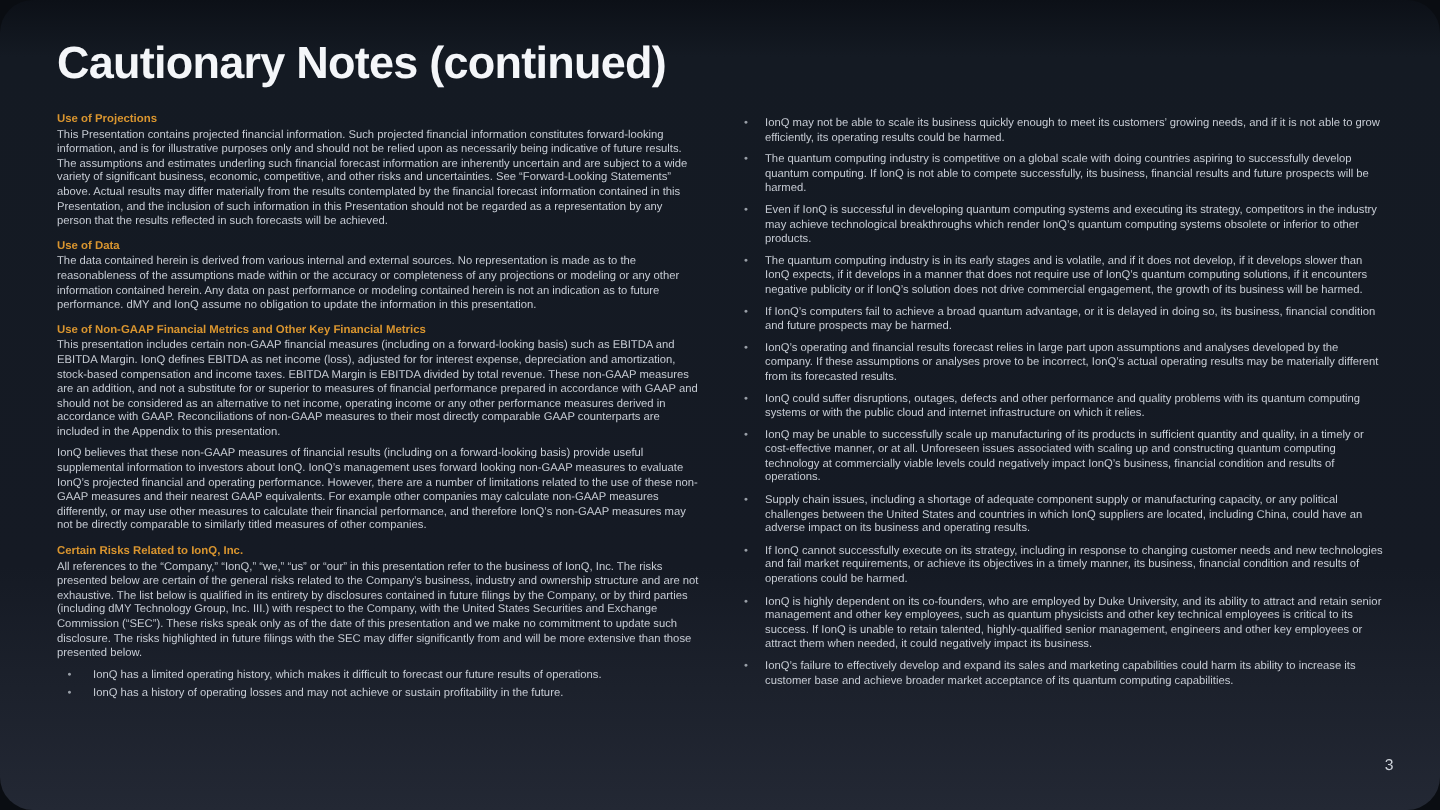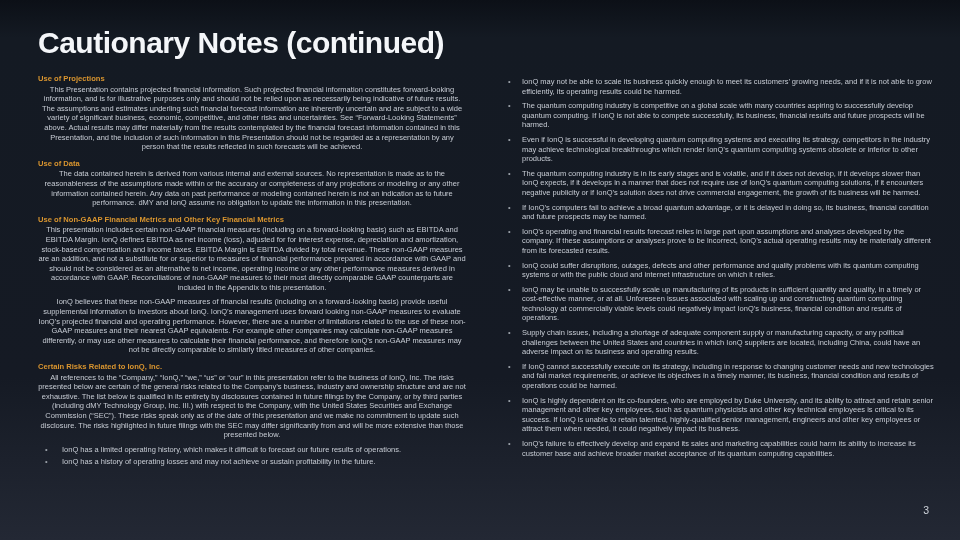--- a/index.html
+++ b/index.html
@@ -3,44 +3,44 @@
 <meta charset="utf-8">
 <style>
   html,body{margin:0;padding:0;background:#0a0d12;}
   .slide{
     position:relative;
     width:960px;height:540px;
     box-sizing:border-box;
     background:linear-gradient(180deg,#0c1017 0%,#141a23 7%,#151a24 70%,#232834 100%);
     font-family:"Liberation Sans",sans-serif;
     overflow:hidden;
+    border-radius:22px;
   }
   .title{
     position:absolute;left:38px;top:26px;
     margin:0;
     font-size:30px;font-weight:800;letter-spacing:-0.5px;
     color:#f4f6f9;
   }
   .columns{
     position:absolute;left:38px;top:74px;right:22px;
-    display:flex;gap:39px;
+    display:flex;gap:27px;
   }
   .col-left{width:428px;flex:0 0 428px;}
   .col-right{width:448px;flex:0 0 448px;}
   .sec-heading{
     margin:7px 0 1px 0;
     font-size:7.6px;font-weight:700;line-height:9.6px;
     color:#d9952f;
   }
   .sec-heading.first{margin-top:0;}
   .body-p{
     margin:0 0 5px 0;
     font-size:7.5px;line-height:9.6px;
     color:#c7ccd4;
-    text-align:center;
   }
   ul.bullets{
     list-style:none;margin:2px 16px 0 0;padding:0;
     font-size:7.5px;line-height:9.6px;color:#c7ccd4;
   }
   ul.bullets li{
     position:relative;margin:0 0 5px 0;padding-left:17px;
   }
   ul.bullets li::before{
     content:"\2022";
@@ -88,21 +88,21 @@
           <li>IonQ has a limited operating history, which makes it difficult to forecast our future results of operations.</li>
           <li>IonQ has a history of operating losses and may not achieve or sustain profitability in the future.</li>
         </ul>
       </div>
 
     </div>
 
     <div class="col-right">
       <ul class="bullets">
         <li>IonQ may not be able to scale its business quickly enough to meet its customers’ growing needs, and if it is not able to grow efficiently, its operating results could be harmed.</li>
-        <li>The quantum computing industry is competitive on a global scale with many countries aspiring to successfully develop quantum computing. If IonQ is not able to compete successfully, its business, financial results and future prospects will be harmed.</li>
+        <li>The quantum computing industry is competitive on a global scale with doing countries aspiring to successfully develop quantum computing. If IonQ is not able to compete successfully, its business, financial results and future prospects will be harmed.</li>
         <li>Even if IonQ is successful in developing quantum computing systems and executing its strategy, competitors in the industry may achieve technological breakthroughs which render IonQ’s quantum computing systems obsolete or inferior to other products.</li>
         <li>The quantum computing industry is in its early stages and is volatile, and if it does not develop, if it develops slower than IonQ expects, if it develops in a manner that does not require use of IonQ’s quantum computing solutions, if it encounters negative publicity or if IonQ’s solution does not drive commercial engagement, the growth of its business will be harmed.</li>
         <li>If IonQ’s computers fail to achieve a broad quantum advantage, or it is delayed in doing so, its business, financial condition and future prospects may be harmed.</li>
         <li>IonQ’s operating and financial results forecast relies in large part upon assumptions and analyses developed by the company. If these assumptions or analyses prove to be incorrect, IonQ’s actual operating results may be materially different from its forecasted results.</li>
         <li>IonQ could suffer disruptions, outages, defects and other performance and quality problems with its quantum computing systems or with the public cloud and internet infrastructure on which it relies.</li>
         <li>IonQ may be unable to successfully scale up manufacturing of its products in sufficient quantity and quality, in a timely or cost-effective manner, or at all. Unforeseen issues associated with scaling up and constructing quantum computing technology at commercially viable levels could negatively impact IonQ’s business, financial condition and results of operations.</li>
         <li>Supply chain issues, including a shortage of adequate component supply or manufacturing capacity, or any political challenges between the United States and countries in which IonQ suppliers are located, including China, could have an adverse impact on its business and operating results.</li>
         <li>If IonQ cannot successfully execute on its strategy, including in response to changing customer needs and new technologies and fail market requirements, or achieve its objectives in a timely manner, its business, financial condition and results of operations could be harmed.</li>
         <li>IonQ is highly dependent on its co-founders, who are employed by Duke University, and its ability to attract and retain senior management and other key employees, such as quantum physicists and other key technical employees is critical to its success. If IonQ is unable to retain talented, highly-qualified senior management, engineers and other key employees or attract them when needed, it could negatively impact its business.</li>
         <li>IonQ’s failure to effectively develop and expand its sales and marketing capabilities could harm its ability to increase its customer base and achieve broader market acceptance of its quantum computing capabilities.</li>

